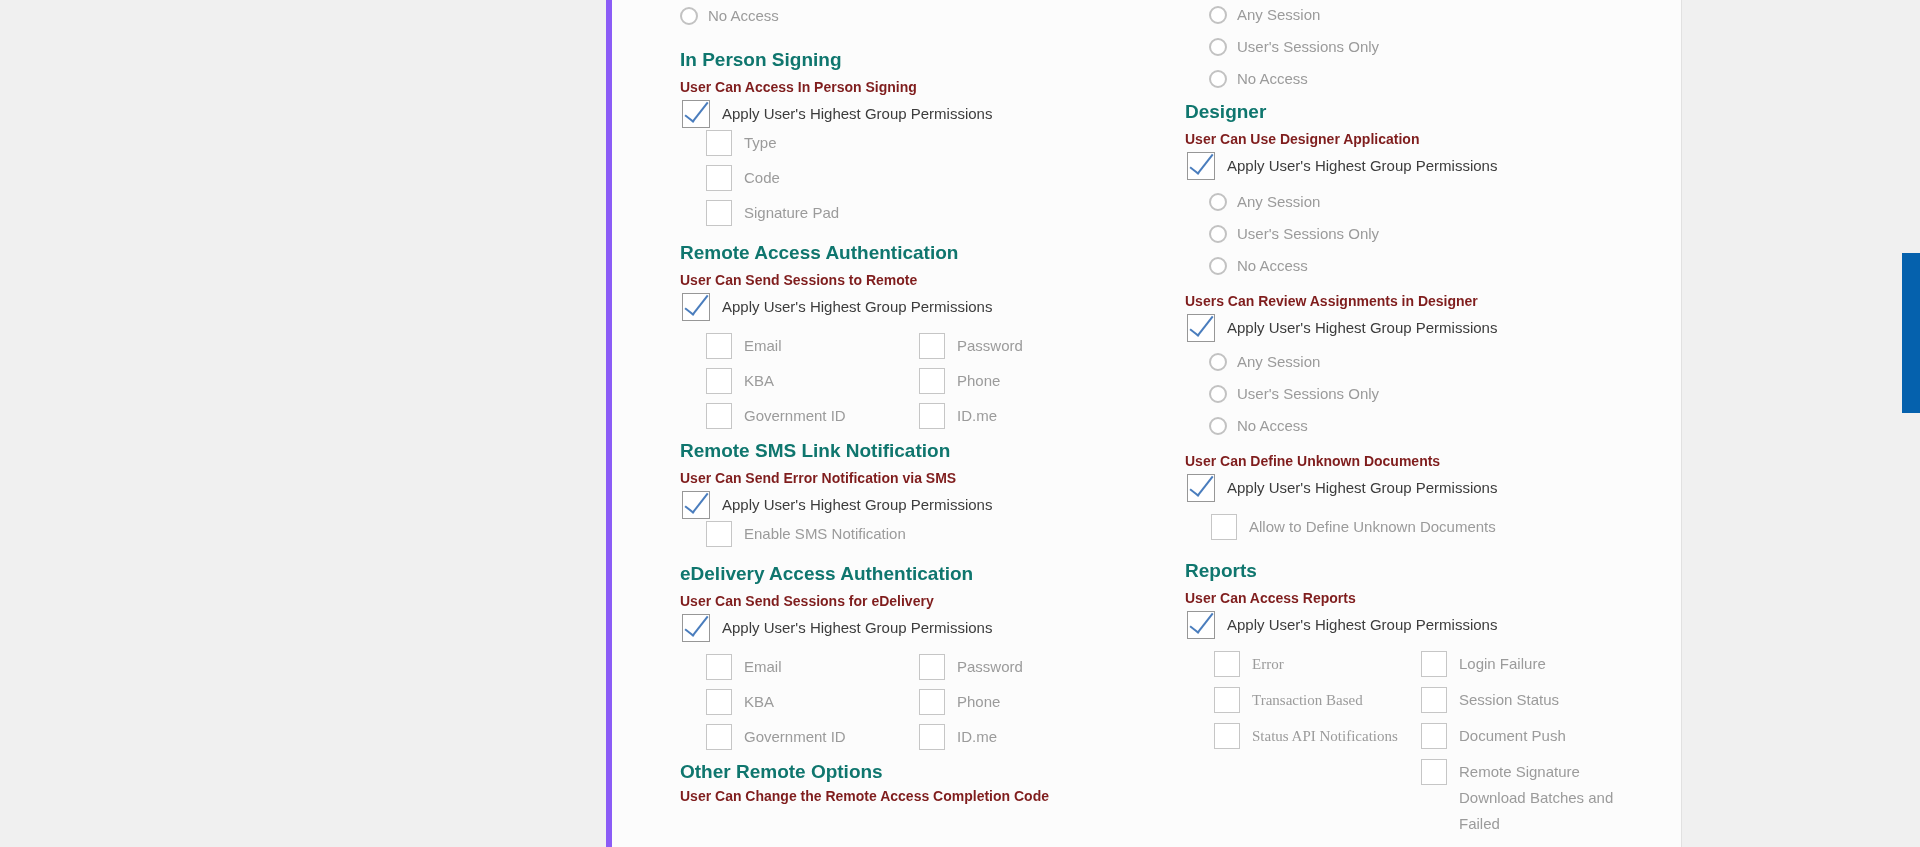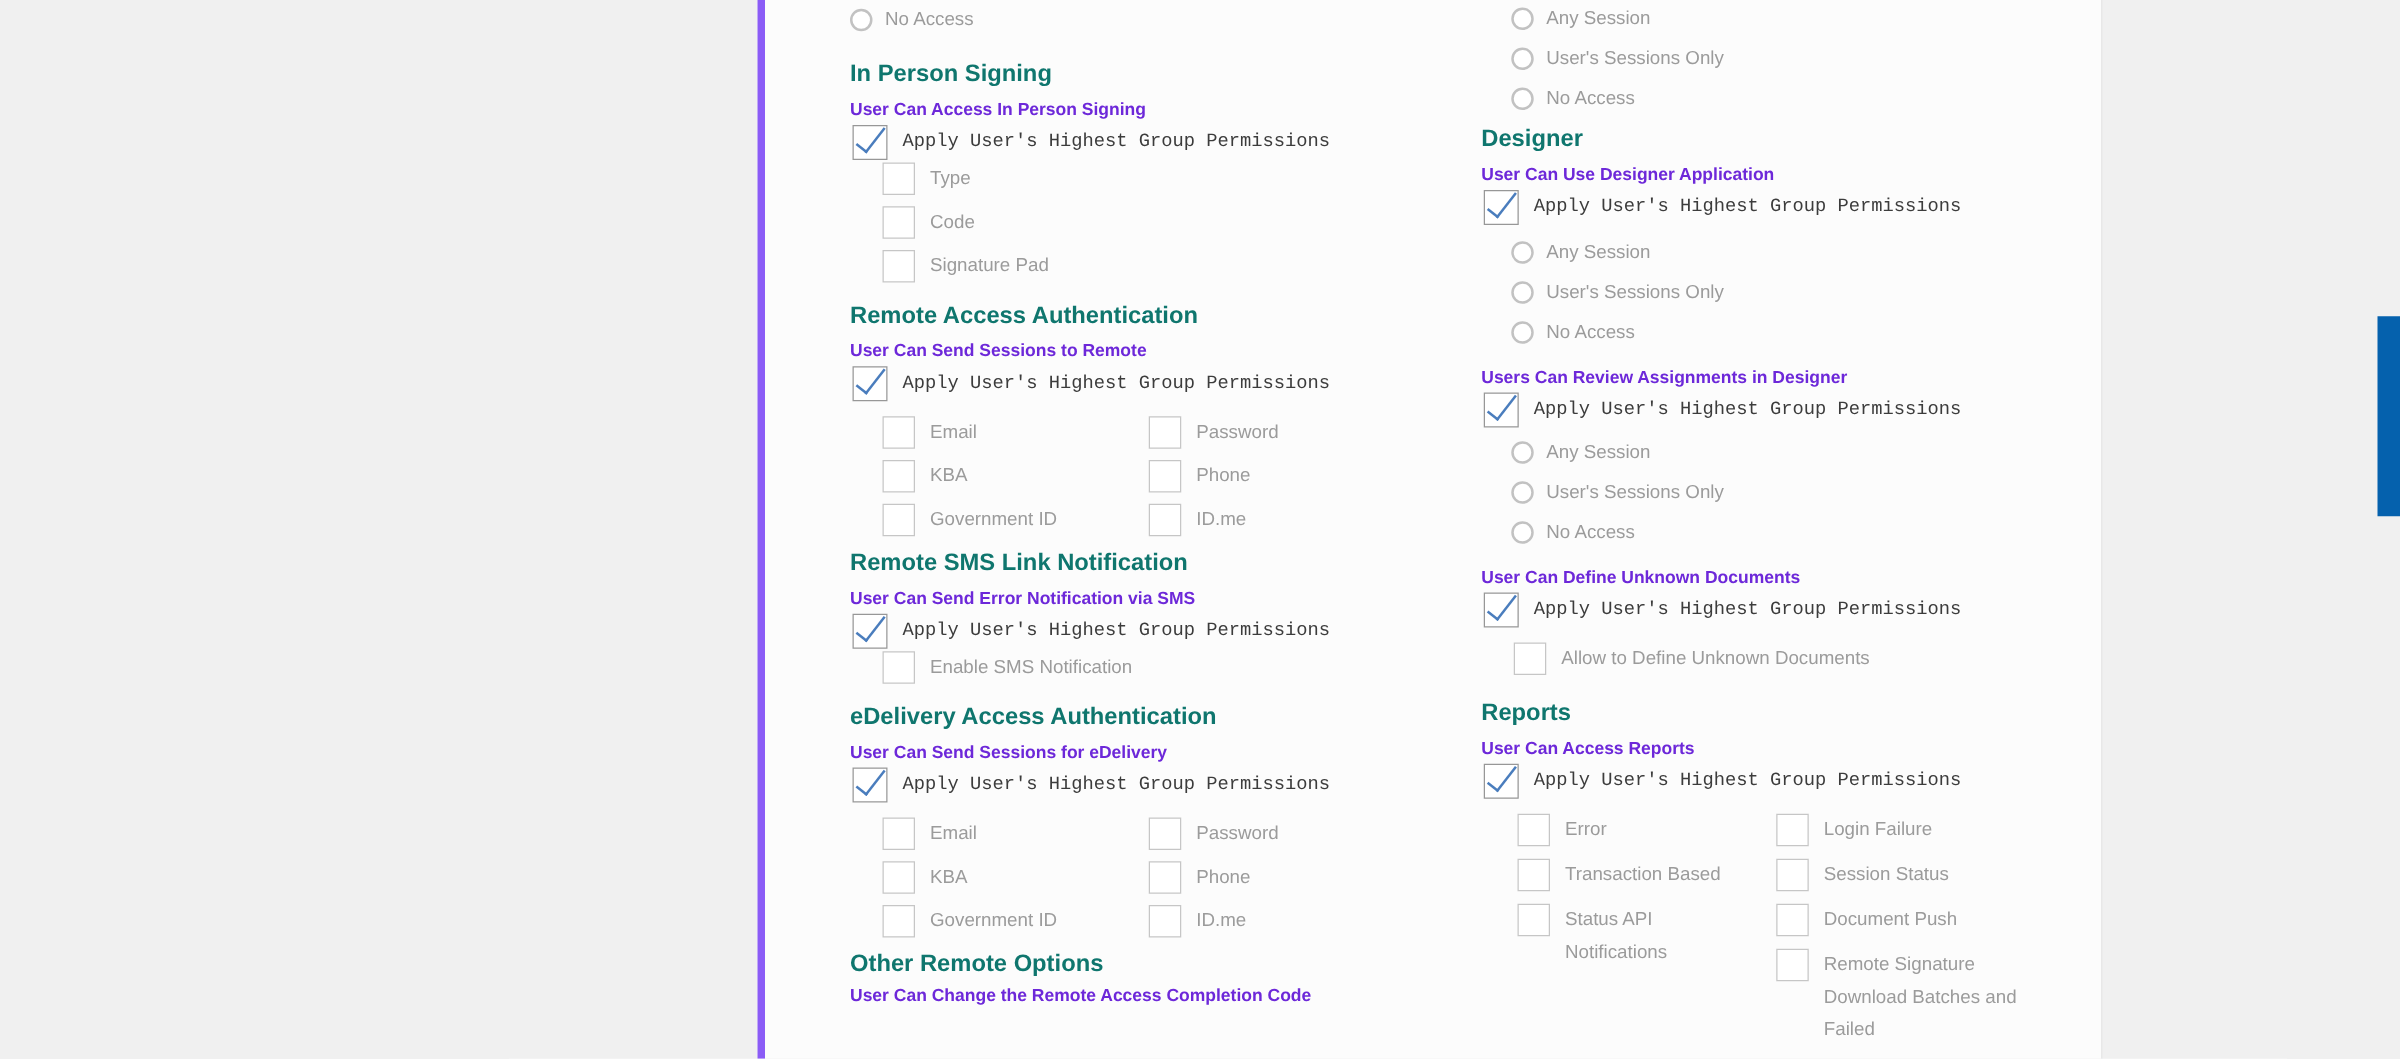--- a/index.html
+++ b/index.html
@@ -13,44 +13,44 @@
   .panel {
     position:absolute; left:606px; top:0; width:1076px; height:847px;
     background:#fcfcfc;
     border-left:6px solid #8b5cf6; border-right:1px solid #e1e1e1;
   }
   .col { position:absolute; top:0; width:480px; }
   .col-left  { left:68px; }
   .col-right { left:573px; }
 
   .title { font-size:19px; font-weight:700; line-height:22px; color:#0f766e; }
-  .sub   { font-size:14px; font-weight:700; line-height:18px; color:#6d28d9; }
+  .sub   { font-size:14px; font-weight:700; line-height:18px; color:#7f1d1d; }
   .lbl   { font-size:15px; }
   .muted { color:#9b9b9b; }
   .dark  { color:#3c3c3c; }
 
   
-  .apply-row { display:flex; align-items:center;font-family:Liberation Mono, monospace; }
+  .apply-row { display:flex; align-items:center; }
   .apply-row .lbl { margin-left:12px; line-height:28px; }
   .child-row { display:flex; align-items:flex-start; margin-bottom:9px; }
   .child-row .lbl { margin-left:12px; line-height:26px; }
   .radio-row { display:flex; align-items:center; margin-bottom:12px; }
   .radio-row .lbl { margin-left:10px; line-height:20px; }
 
   .childlist { margin-left:26px; }
   .radiolist { margin-left:24px; }
 
   .grid { display:flex; align-items:flex-start; }
   .grid .stack1 { width:213px; }
   .grid-reports { margin-left:29px; }
   .grid-reports .stack1 { width:207px; }
   .grid-auth { margin-left:26px; }
   .grid .child-row { margin-bottom:9px; }
   .grid-reports .child-row { margin-bottom:10px; }
-  .wrap-lbl { width:150px; line-height:27px; }
+  .wrap-lbl { width:150px; line-height:27px;font-family:Liberation Serif, serif; }
   .wrap-lbl2 { width:162px; line-height:27px; }
 
   
   .cb {
     flex:none; width:26px; height:26px;
     border:1px solid #c6c6c6; background:#fff;
   }
   .cb.apply {
     width:28px; height:28px; border:1px solid #979797;
     margin-left:2px; position:relative;

